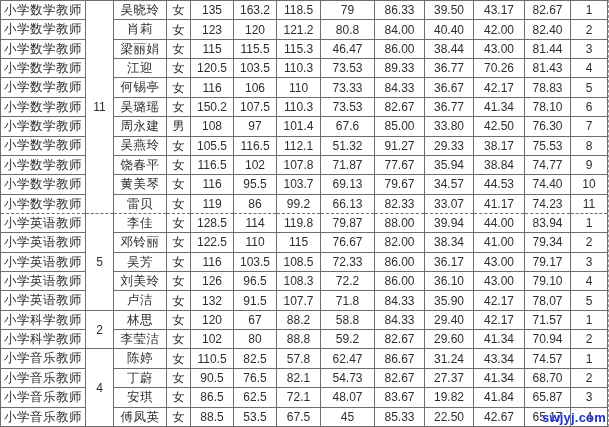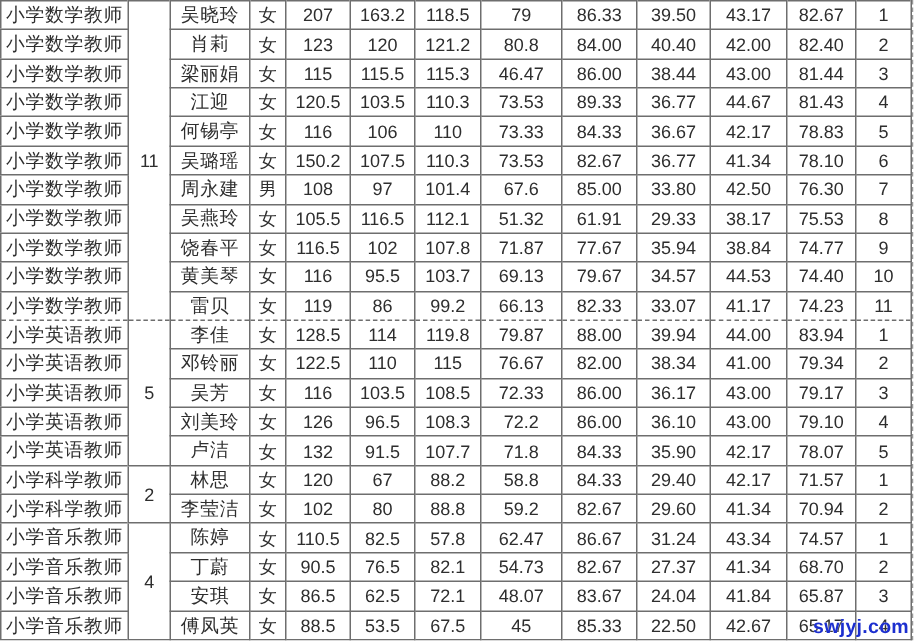--- a/index.html
+++ b/index.html
@@ -63,21 +63,21 @@
       <col style="width: 51px;">
       <col style="width: 46px;">
       <col style="width: 37px;">
     </colgroup>
   <tbody>
       <tr>
         <td class="pos">小学数学教师</td>
         <td class="cnt pbc" rowspan="11">11</td>
         <td class="name">吴晓玲</td>
         <td>女</td>
-        <td>207</td>
+        <td>135</td>
         <td>163.2</td>
         <td>118.5</td>
         <td>79</td>
         <td>86.33</td>
         <td>39.50</td>
         <td>43.17</td>
         <td>82.67</td>
         <td>1</td>
       </tr>
       <tr>
@@ -111,21 +111,21 @@
       <tr>
         <td class="pos">小学数学教师</td>
         <td class="name">江迎</td>
         <td>女</td>
         <td>120.5</td>
         <td>103.5</td>
         <td>110.3</td>
         <td>73.53</td>
         <td>89.33</td>
         <td>36.77</td>
-        <td>44.67</td>
+        <td>70.26</td>
         <td>81.43</td>
         <td>4</td>
       </tr>
       <tr>
         <td class="pos">小学数学教师</td>
         <td class="name">何锡亭</td>
         <td>女</td>
         <td>116</td>
         <td>106</td>
         <td>110</td>
@@ -165,21 +165,21 @@
         <td>7</td>
       </tr>
       <tr>
         <td class="pos">小学数学教师</td>
         <td class="name">吴燕玲</td>
         <td>女</td>
         <td>105.5</td>
         <td>116.5</td>
         <td>112.1</td>
         <td>51.32</td>
-        <td>61.91</td>
+        <td>91.27</td>
         <td>29.33</td>
         <td>38.17</td>
         <td>75.53</td>
         <td>8</td>
       </tr>
       <tr>
         <td class="pos">小学数学教师</td>
         <td class="name">饶春平</td>
         <td>女</td>
         <td>116.5</td>
@@ -351,21 +351,21 @@
       </tr>
       <tr>
         <td class="pos">小学音乐教师</td>
         <td class="name">安琪</td>
         <td>女</td>
         <td>86.5</td>
         <td>62.5</td>
         <td>72.1</td>
         <td>48.07</td>
         <td>83.67</td>
-        <td>24.04</td>
+        <td>19.82</td>
         <td>41.84</td>
         <td>65.87</td>
         <td>3</td>
       </tr>
       <tr>
         <td class="pos">小学音乐教师</td>
         <td class="name">傅凤英</td>
         <td>女</td>
         <td>88.5</td>
         <td>53.5</td>

